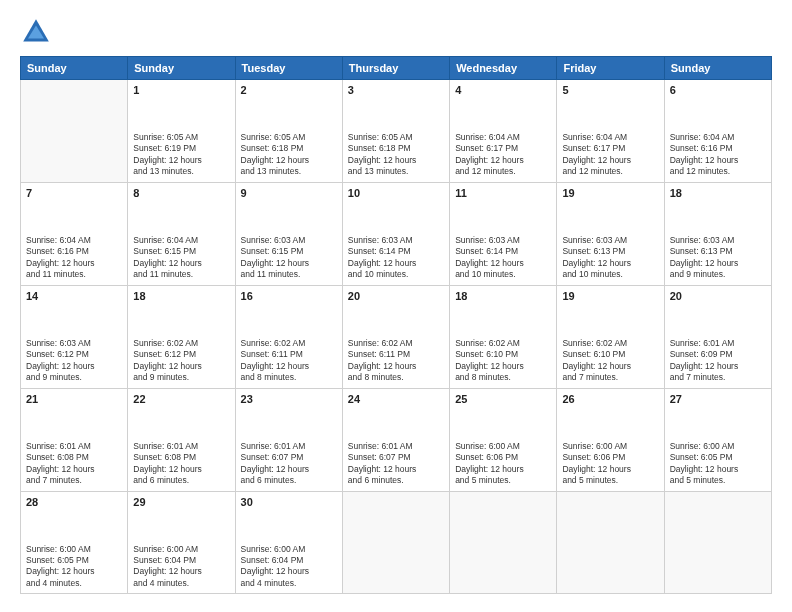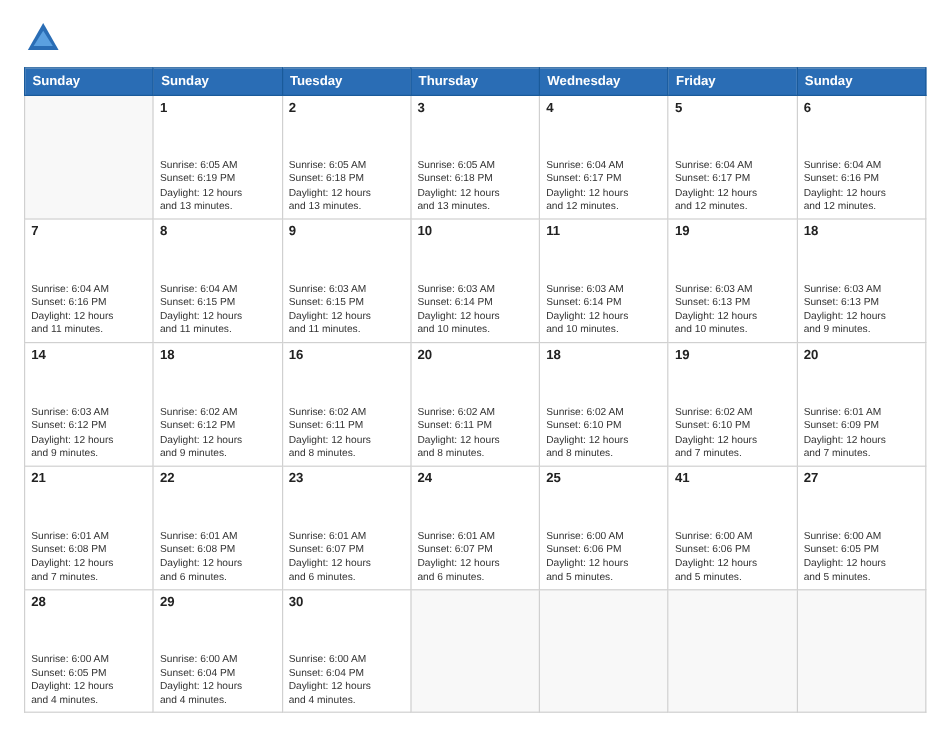--- a/index.html
+++ b/index.html
@@ -307,21 +307,21 @@
 and 6 minutes.</div>
           </td>
           <td>
             <span class="day-number">25</span>
             <div class="day-info" style="white-space: pre-line;">Sunrise: 6:00 AM
 Sunset: 6:06 PM
 Daylight: 12 hours
 and 5 minutes.</div>
           </td>
           <td>
-            <span class="day-number">41</span>
+            <span class="day-number">26</span>
             <div class="day-info" style="white-space: pre-line;">Sunrise: 6:00 AM
 Sunset: 6:06 PM
 Daylight: 12 hours
 and 5 minutes.</div>
           </td>
           <td>
             <span class="day-number">27</span>
             <div class="day-info" style="white-space: pre-line;">Sunrise: 6:00 AM
 Sunset: 6:05 PM
 Daylight: 12 hours

